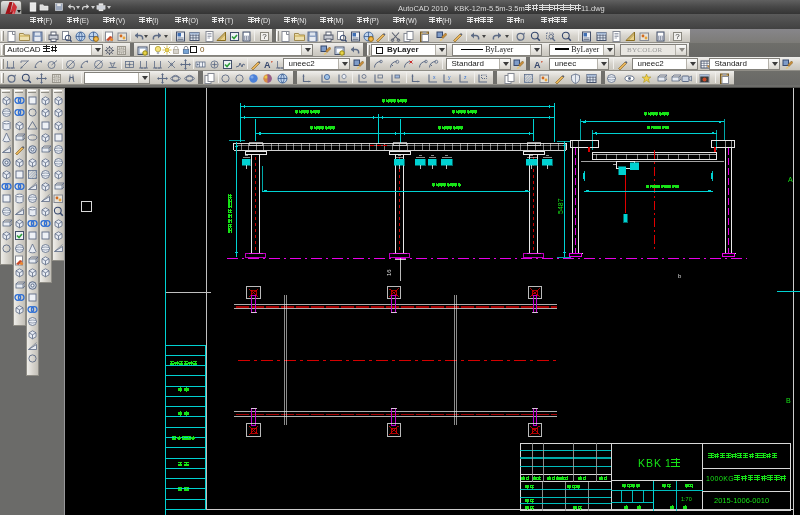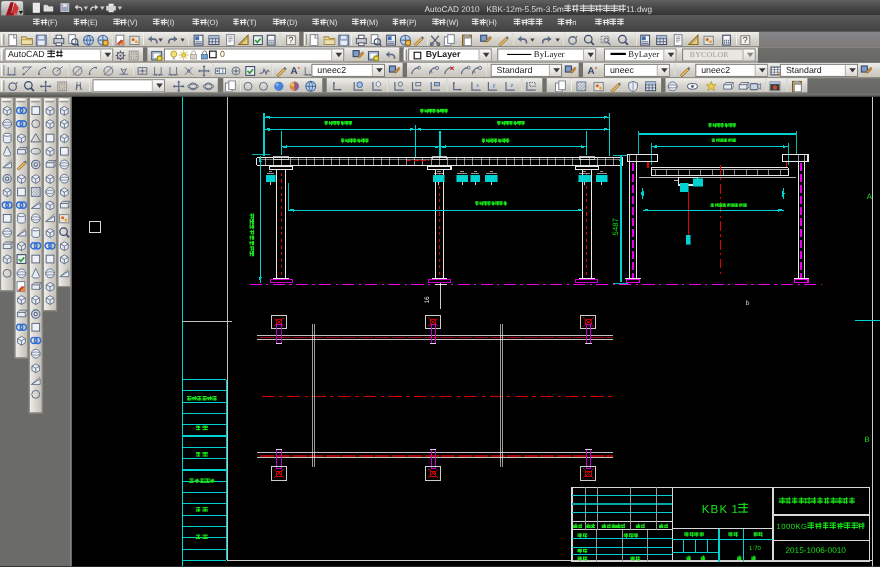--- a/index.html
+++ b/index.html
@@ -37,21 +37,21 @@
     <path d="M6 2.2L8.8 5 6 7.8z" fill="#d8d8d8"></path>
   </svg>
 <svg style="position:absolute;left:96px;top:2px" width="10" height="10" viewBox="0 0 11 11">
     <rect x="1" y="4" width="9" height="4" fill="#cfd3da" stroke="#eee" stroke-width=".5"></rect>
     <rect x="3" y="1.5" width="5" height="2.5" fill="#e8e8e8"></rect>
     <rect x="3" y="8" width="5" height="2" fill="#e8e8e8"></rect>
   </svg>
 <u style="left:76px;top:6px;border:2.5px solid transparent;border-top:3.5px solid #ccc"></u>
 <u style="left:91px;top:6px;border:2.5px solid transparent;border-top:3.5px solid #ccc"></u>
 <u style="left:107px;top:6px;border:2.5px solid transparent;border-top:3.5px solid #ccc"></u>
-<div style="position:absolute;left:386px;top:3.5px;font-size:7.5px;color:#dcdcdc;white-space:nowrap;text-align:right;">AutoCAD 2010&nbsp;&nbsp;&nbsp;KBK-12m-5.5m-3.5m<i class="k"></i><i class="k2"></i><i class="k"></i><i class="k"></i><i class="k2"></i><i class="k"></i><i class="k"></i><i class="k2"></i>11.dwg</div>
+<div style="position:absolute;left:398px;top:3.5px;font-size:7.5px;color:#dcdcdc;white-space:nowrap;text-align:right;">AutoCAD 2010&nbsp;&nbsp;&nbsp;KBK-12m-5.5m-3.5m<i class="k"></i><i class="k2"></i><i class="k"></i><i class="k"></i><i class="k2"></i><i class="k"></i><i class="k"></i><i class="k2"></i>11.dwg</div>
 <div style="position:absolute;left:0;top:14px;width:800px;height:15px;background:linear-gradient(#5a5a5a,#414141)"></div>
 <div style="position:absolute;left:30.0px;top:16.5px;font-size:7px;color:#e6e6e6;white-space:nowrap;"><i class="k"></i><i class="k2"></i>(F)</div>
 <div style="position:absolute;left:66.25px;top:16.5px;font-size:7px;color:#e6e6e6;white-space:nowrap;"><i class="k"></i><i class="k2"></i>(E)</div>
 <div style="position:absolute;left:102.5px;top:16.5px;font-size:7px;color:#e6e6e6;white-space:nowrap;"><i class="k"></i><i class="k2"></i>(V)</div>
 <div style="position:absolute;left:138.75px;top:16.5px;font-size:7px;color:#e6e6e6;white-space:nowrap;"><i class="k"></i><i class="k2"></i>(I)</div>
 <div style="position:absolute;left:175.0px;top:16.5px;font-size:7px;color:#e6e6e6;white-space:nowrap;"><i class="k"></i><i class="k2"></i>(O)</div>
 <div style="position:absolute;left:211.25px;top:16.5px;font-size:7px;color:#e6e6e6;white-space:nowrap;"><i class="k"></i><i class="k2"></i>(T)</div>
 <div style="position:absolute;left:247.5px;top:16.5px;font-size:7px;color:#e6e6e6;white-space:nowrap;"><i class="k"></i><i class="k2"></i>(D)</div>
 <div style="position:absolute;left:283.75px;top:16.5px;font-size:7px;color:#e6e6e6;white-space:nowrap;"><i class="k"></i><i class="k2"></i>(N)</div>
 <div style="position:absolute;left:320.0px;top:16.5px;font-size:7px;color:#e6e6e6;white-space:nowrap;"><i class="k"></i><i class="k2"></i>(M)</div>

